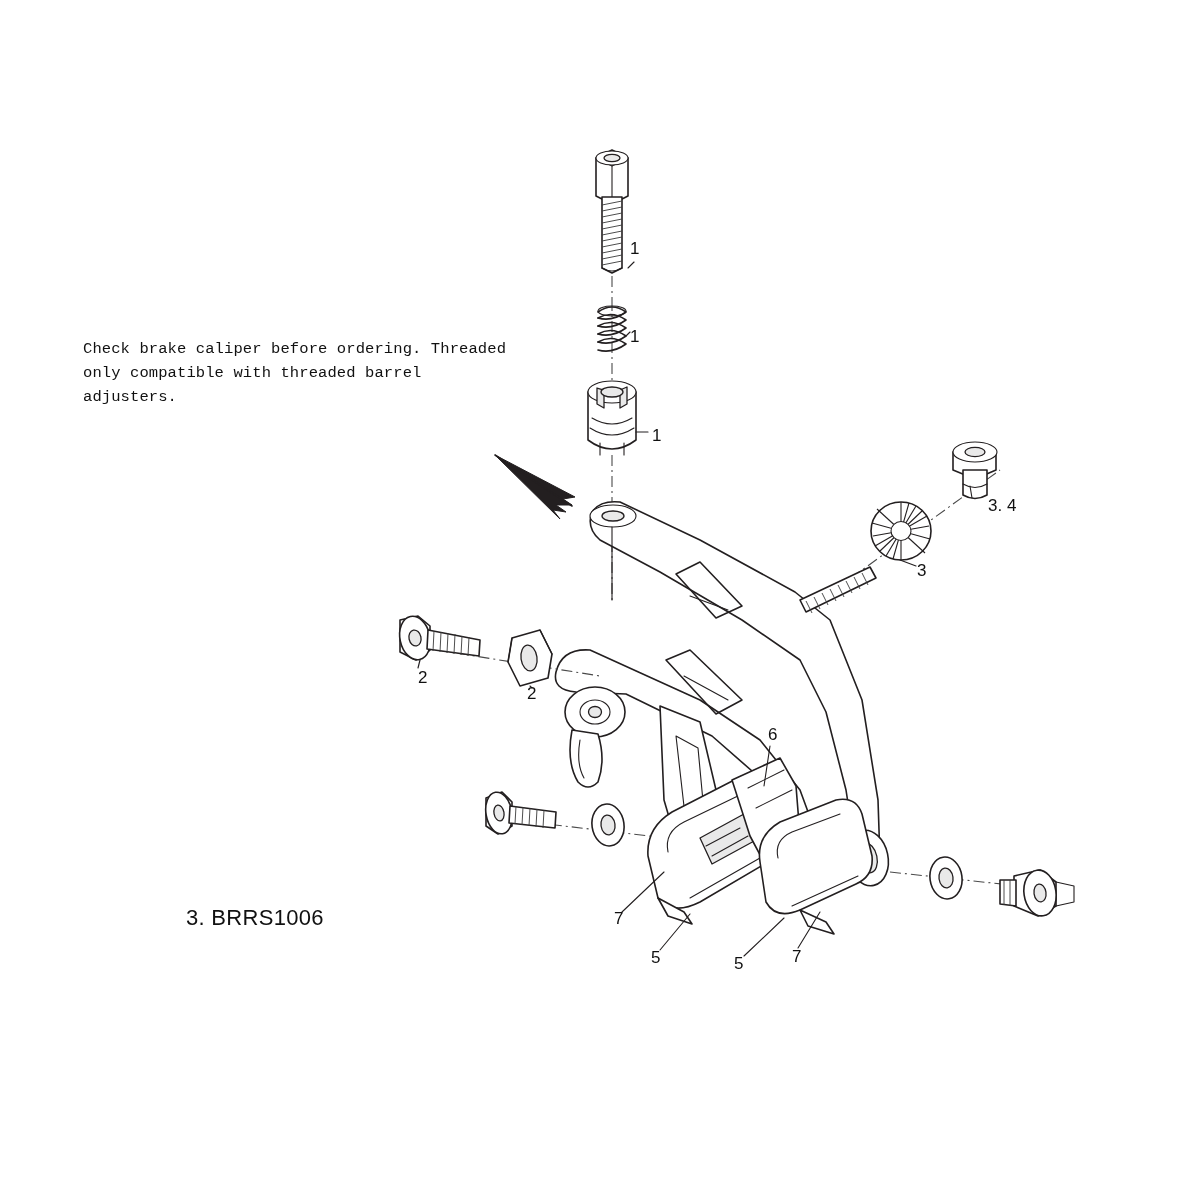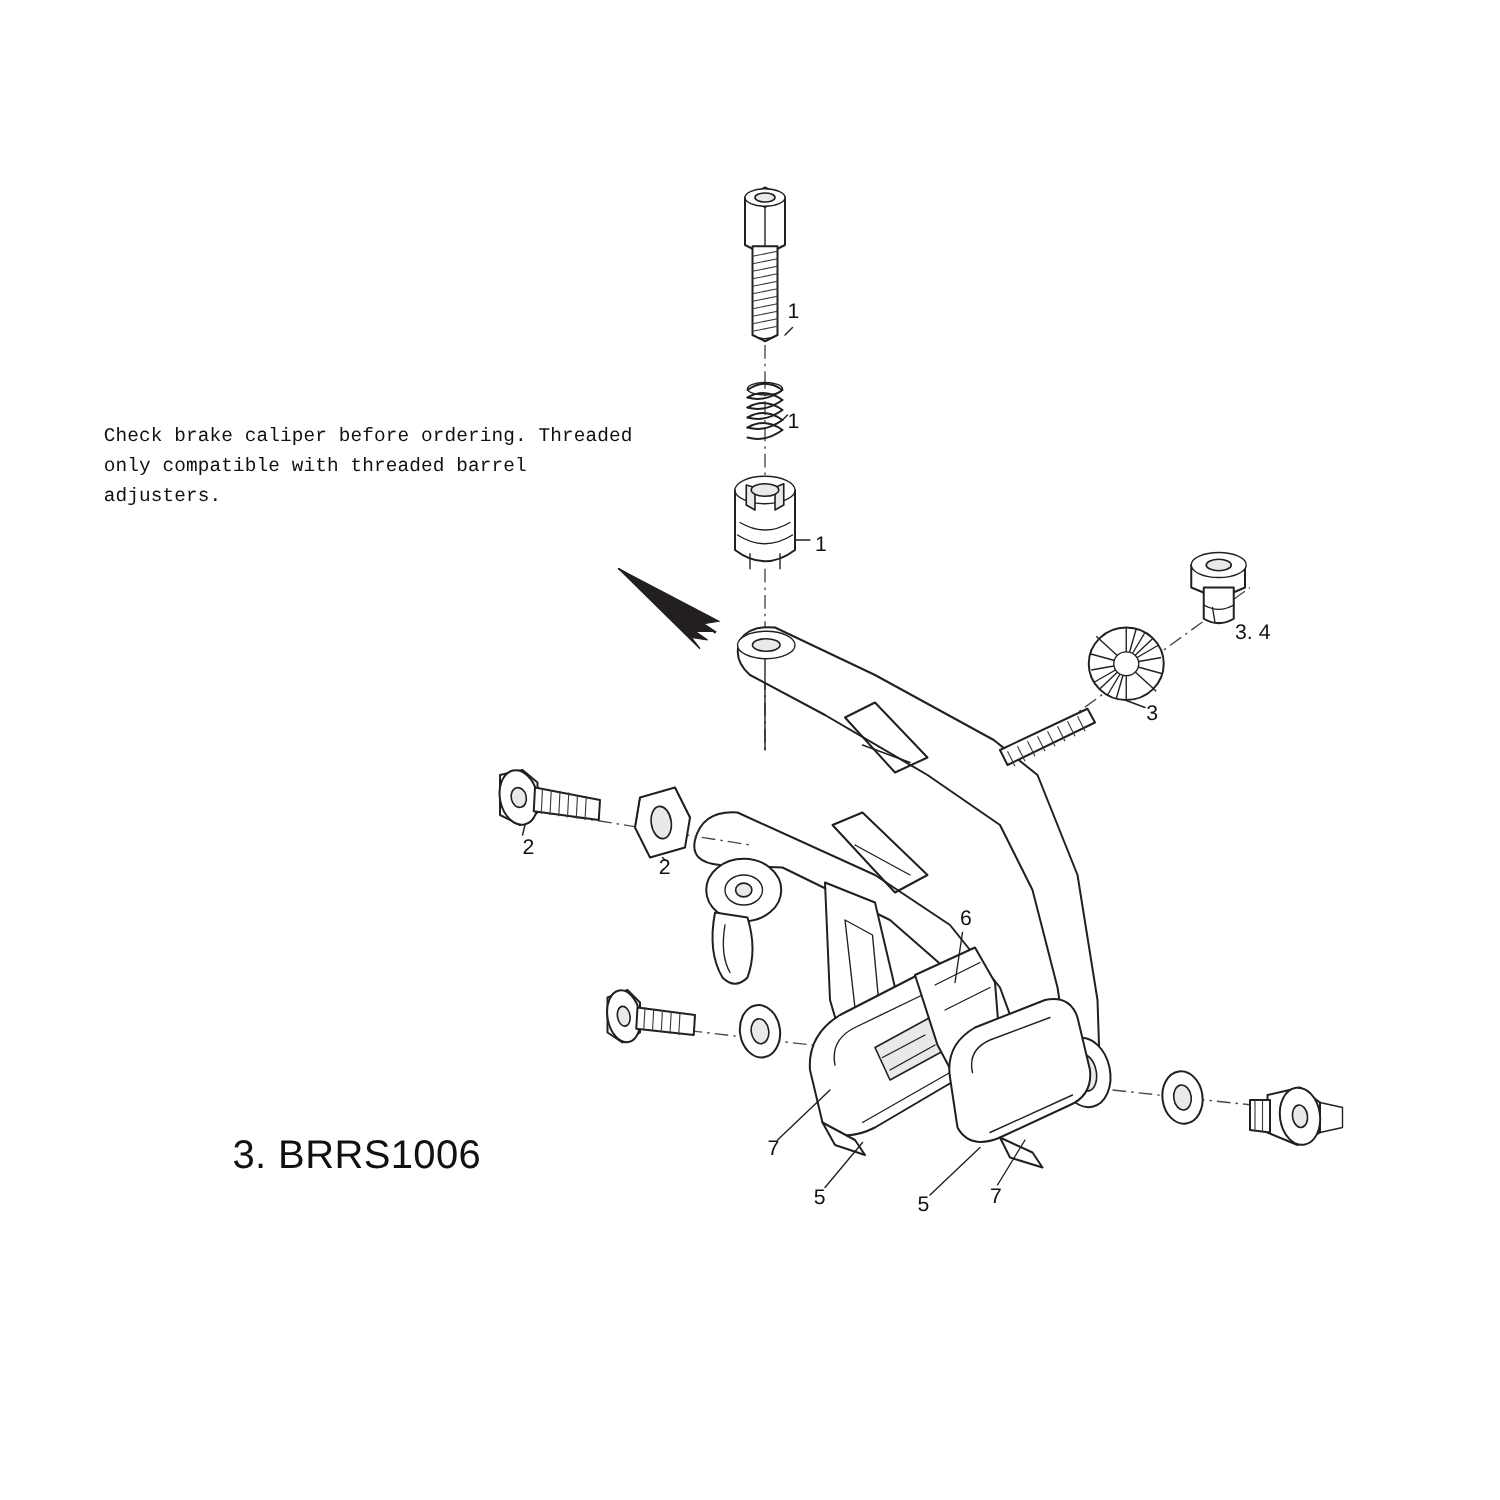--- a/index.html
+++ b/index.html
@@ -29,21 +29,21 @@
     white-space: pre-line;
     letter-spacing: 0.1px;
     font-family: Liberation Mono, monospace;
   }
   #note-en { left: 83px; top: 337px; width: 430px; }
   #note-de { left: 83px; top: 400px; width: 420px; }
   #part-title {
     position: absolute;
     left: 186px;
     top: 905px;
-    font-size: 32px;
+    font-size: 22px;
     color: #111111;
     letter-spacing: 0.3px;
   }
   .callout {
     position: absolute;
     font-size: 17px;
     color: #111111;
     line-height: 1;
   }
   svg { display: block; }

